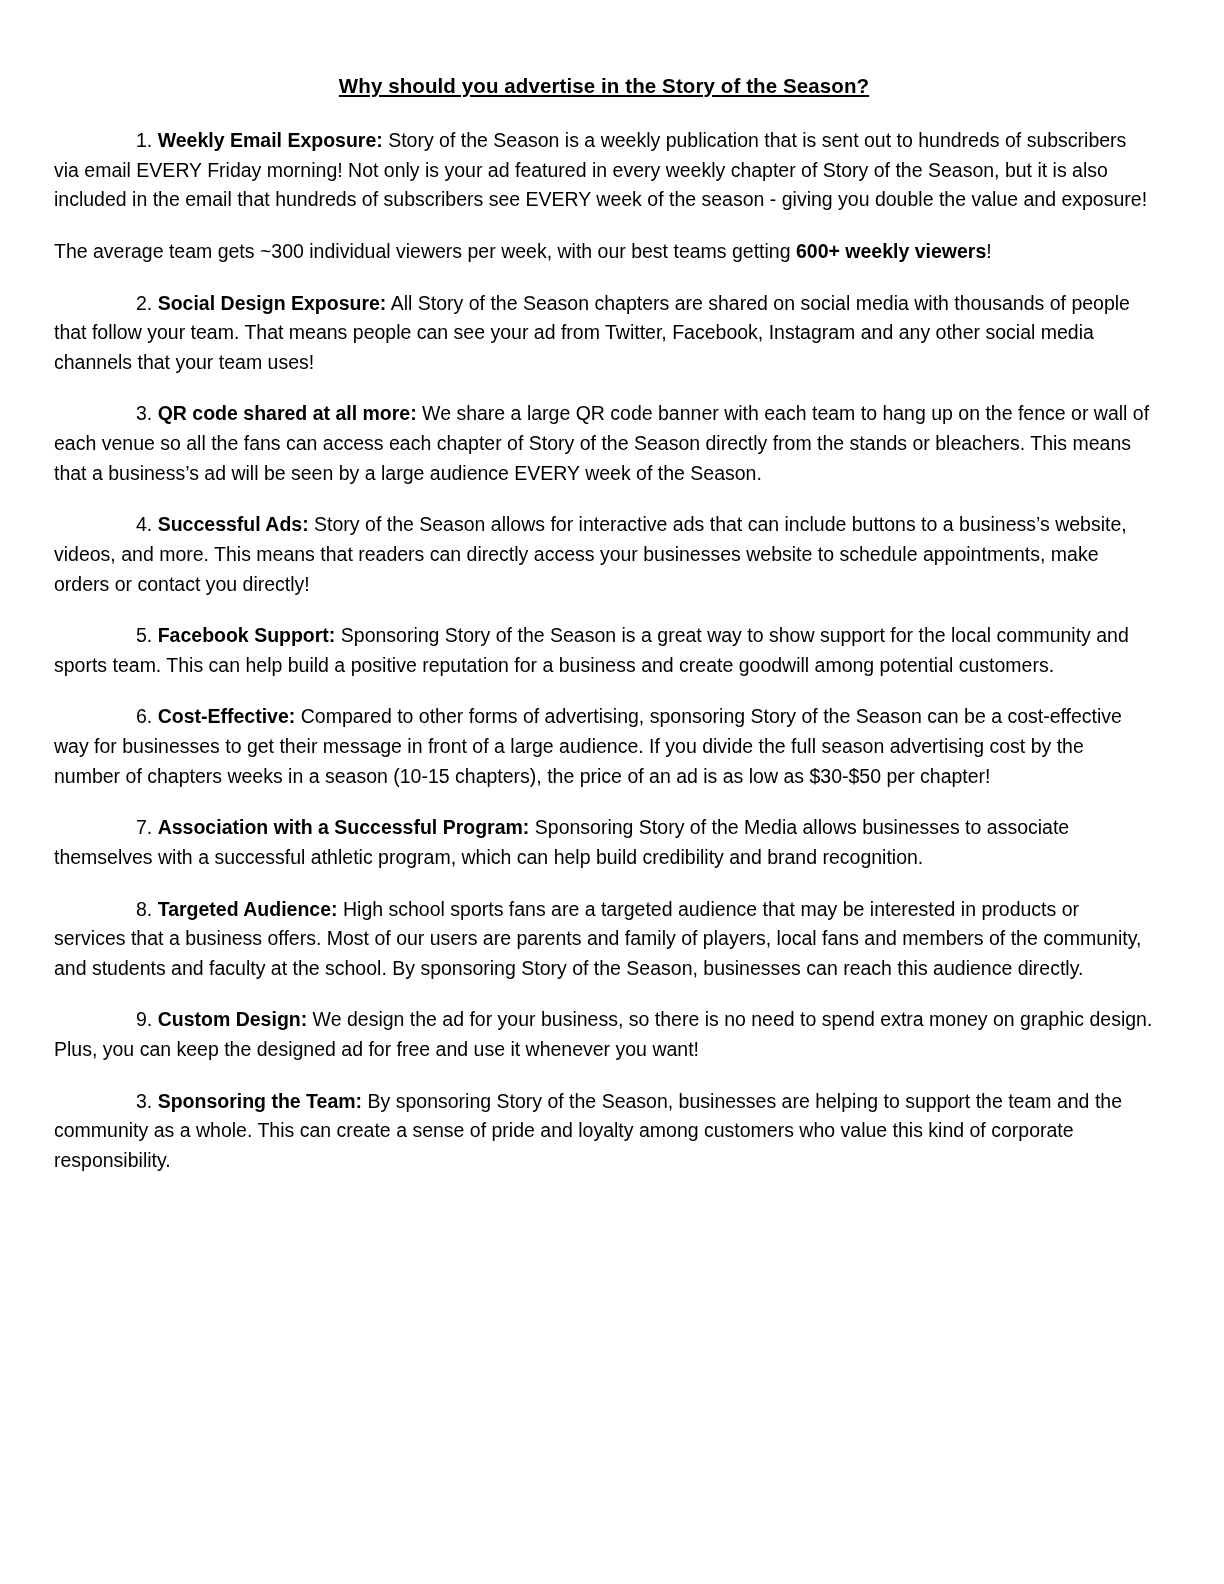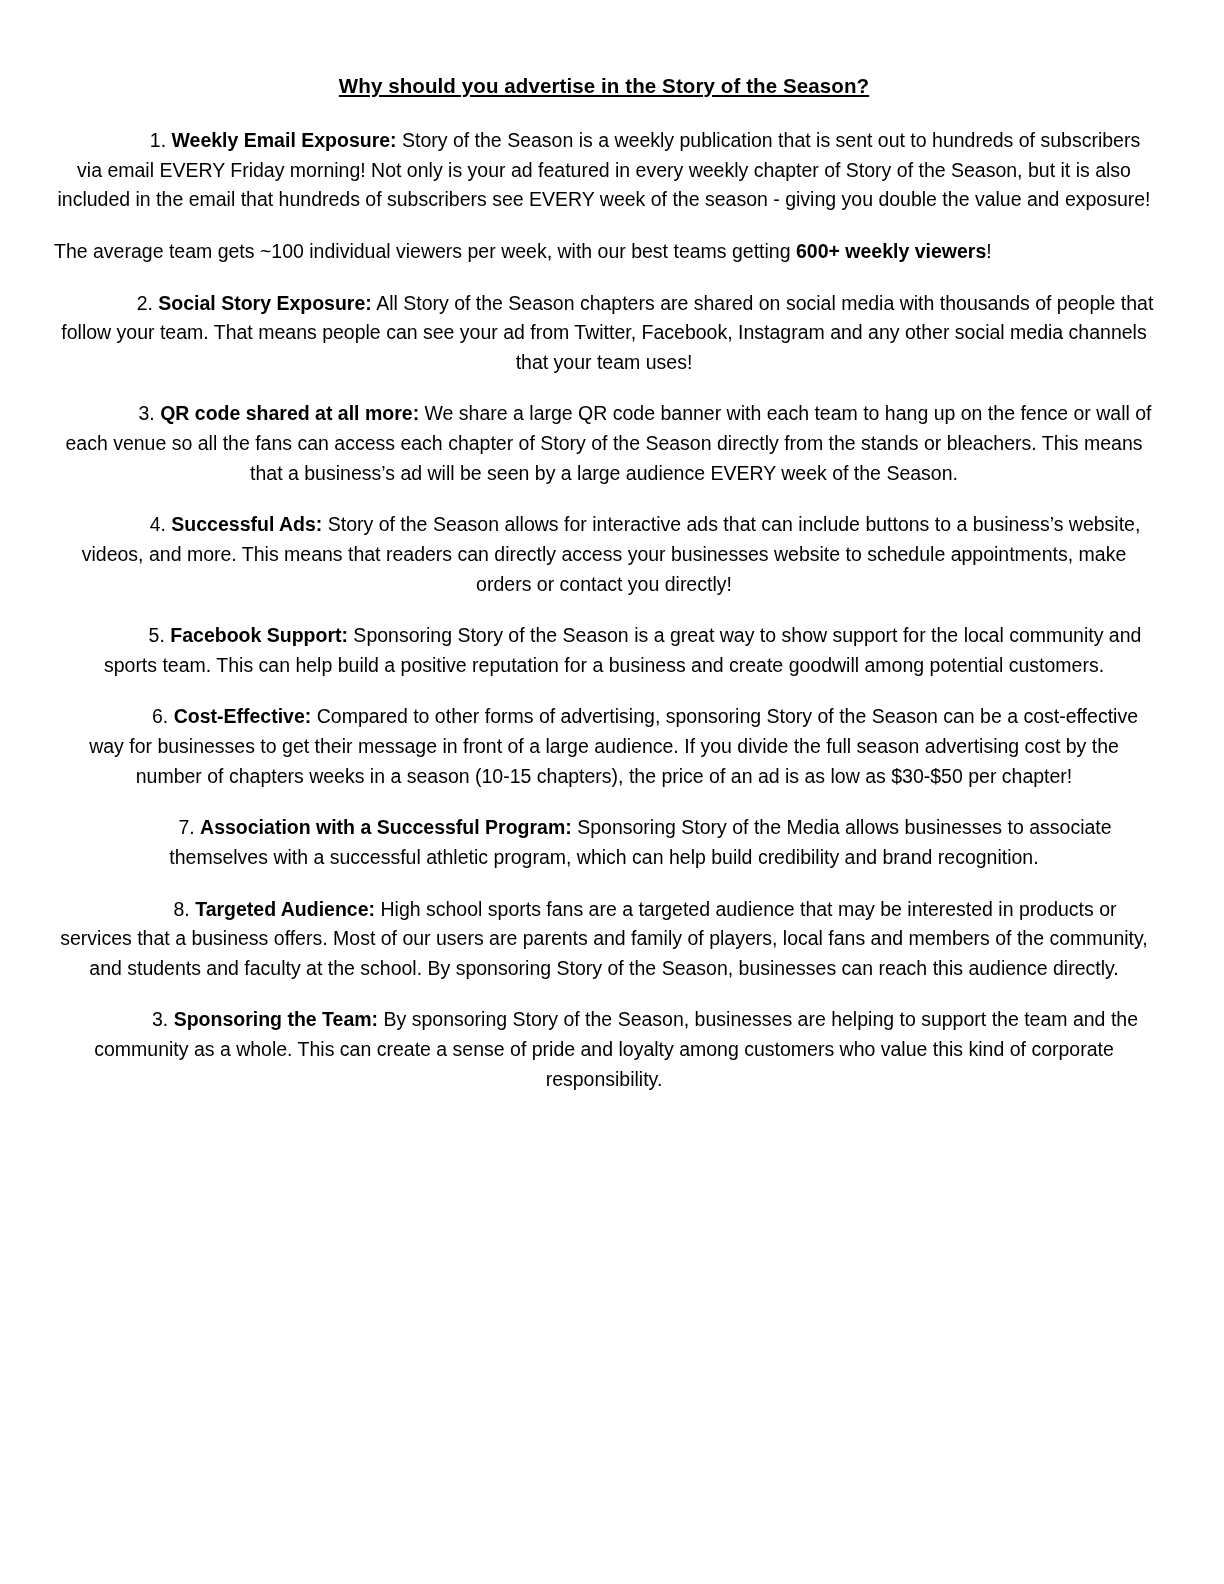--- a/index.html
+++ b/index.html
@@ -29,43 +29,42 @@
     letter-spacing: 0.1px;
   }
   p.para {
     font-size: 19.5px;
     line-height: 1.52;
     margin: 0 0 22px 0;
     text-align: left;
   }
   p.indent {
     text-indent: 82px;
-    text-align: center;
   }
   .b {
     font-weight: bold;
   }
 </style>
 </head>
 <body>
 
 <div class="page">
 
   <h1 class="doc-title">Why should you advertise in the Story of the Season?</h1>
 
   <p class="para indent">
     <span>1. </span><span class="b">Weekly Email Exposure:</span><span> Story of the Season is a weekly publication that is sent out to hundreds of subscribers via email EVERY Friday morning! Not only is your ad featured in every weekly chapter of Story of the Season, but it is also included in the email that hundreds of subscribers see EVERY week of the season - giving you double the value and exposure!</span>
   </p>
 
   <p class="para">
-    <span>The average team gets ~100 individual viewers per week, with our best teams getting </span><span class="b">600+ weekly viewers</span><span>!</span>
+    <span>The average team gets ~300 individual viewers per week, with our best teams getting </span><span class="b">600+ weekly viewers</span><span>!</span>
   </p>
 
   <p class="para indent">
-    <span>2. </span><span class="b">Social Story Exposure:</span><span> All Story of the Season chapters are shared on social media with thousands of people that follow your team. That means people can see your ad from Twitter, Facebook, Instagram and any other social media channels that your team uses!</span>
+    <span>2. </span><span class="b">Social Design Exposure:</span><span> All Story of the Season chapters are shared on social media with thousands of people that follow your team. That means people can see your ad from Twitter, Facebook, Instagram and any other social media channels that your team uses!</span>
   </p>
 
   <p class="para indent">
     <span>3. </span><span class="b">QR code shared at all more:</span><span> We share a large QR code banner with each team to hang up on the fence or wall of each venue so all the fans can access each chapter of Story of the Season directly from the stands or bleachers. This means that a business’s ad will be seen by a large audience EVERY week of the Season.</span>
   </p>
 
   <p class="para indent">
     <span>4. </span><span class="b">Successful Ads:</span><span> Story of the Season allows for interactive ads that can include buttons to a business’s website, videos, and more. This means that readers can directly access your businesses website to schedule appointments, make orders or contact you directly!</span>
   </p>
 
@@ -78,18 +77,21 @@
   </p>
 
   <p class="para indent">
     <span>7. </span><span class="b">Association with a Successful Program:</span><span> Sponsoring Story of the Media allows businesses to associate themselves with a successful athletic program, which can help build credibility and brand recognition.</span>
   </p>
 
   <p class="para indent">
     <span>8. </span><span class="b">Targeted Audience:</span><span> High school sports fans are a targeted audience that may be interested in products or services that a business offers. Most of our users are parents and family of players, local fans and members of the community, and students and faculty at the school. By sponsoring Story of the Season, businesses can reach this audience directly.</span>
   </p>
 
+  <p class="para indent">
+    <span>9.  </span><span class="b">Custom Design:</span><span> We design the ad for your business, so there is no need to spend extra money on graphic design. Plus, you can keep the designed ad for free and use it whenever you want!</span>
+  </p>
 
   <p class="para indent">
     <span>3.  </span><span class="b">Sponsoring the Team:</span><span> By sponsoring Story of the Season, businesses are helping to support the team and the community as a whole. This can create a sense of pride and loyalty among customers who value this kind of corporate responsibility.</span>
   </p>
 
 </div>
 
 </body></html>

